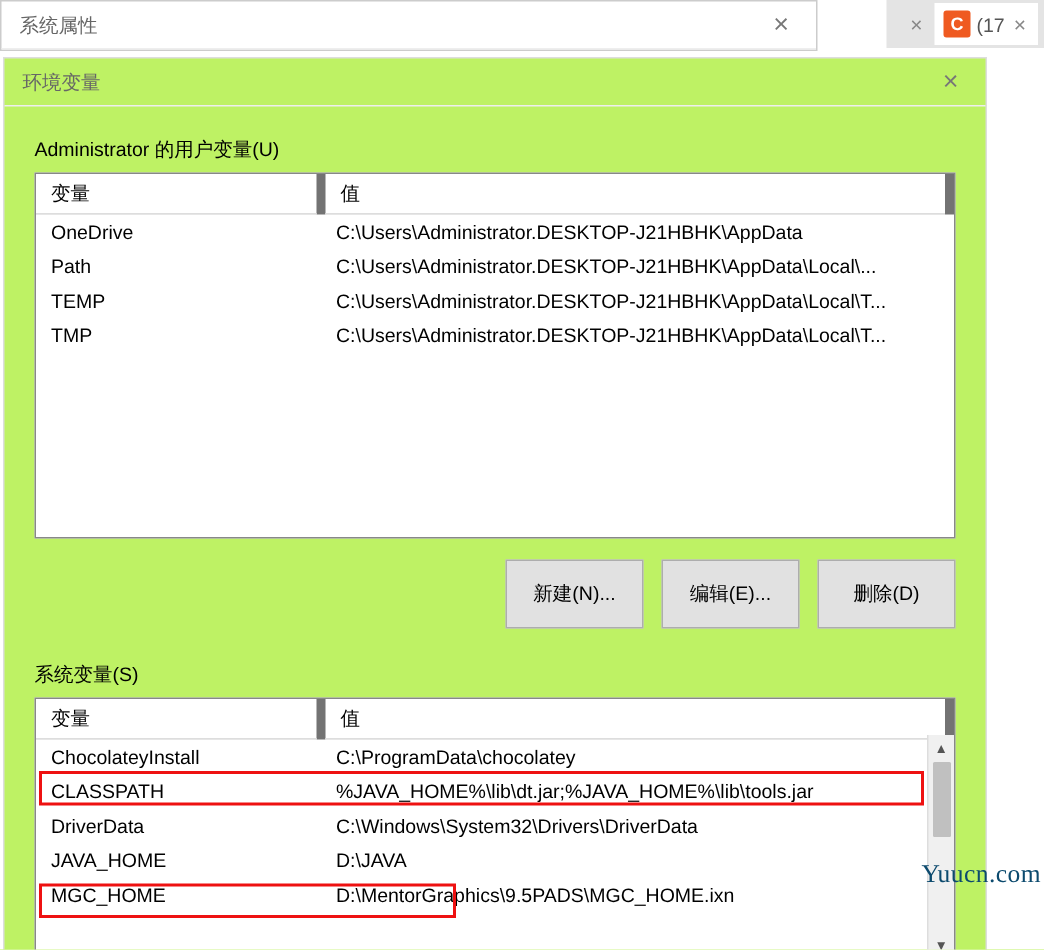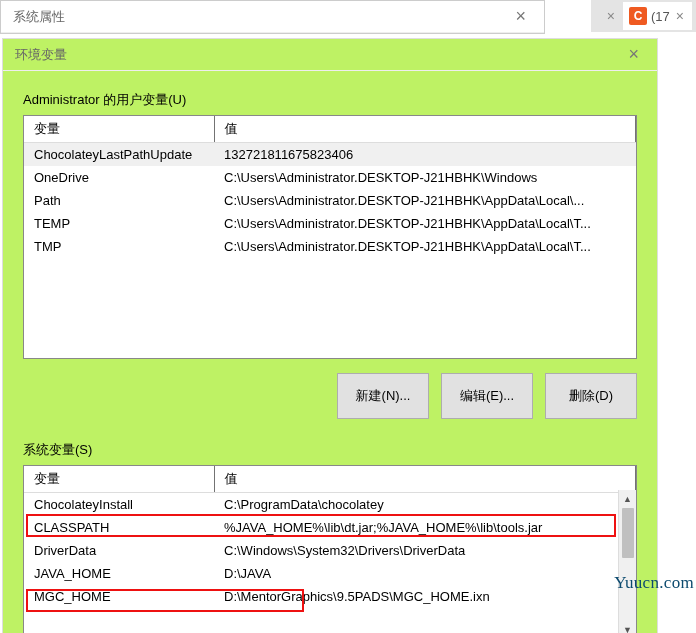--- a/index.html
+++ b/index.html
@@ -81,21 +81,21 @@
   .tbl {
     width: 100%;
     border-collapse: collapse;
     table-layout: fixed;
   }
   .tbl th {
     text-align: left;
     font-weight: normal;
     background: #fff;
     border-bottom: 1px solid #ddd;
-    border-right: 1px solid #737373;
+    border-right: 6px solid #737373;
     padding: 4px 10px;
     height: 22px;
   }
   .tbl td {
     padding: 4px 10px;
     height: 22px;
     white-space: nowrap;
     overflow: hidden;
     text-overflow: ellipsis;
   }
@@ -197,27 +197,23 @@
             <col class="col-var">
             <col>
           </colgroup>
         <thead>
           <tr>
             <th>变量</th>
             <th>值</th>
           </tr>
         </thead>
         <tbody>
-          <tr class="sel">
-            <td>ChocolateyLastPathUpdate</td>
-            <td>132721811675823406</td>
-          </tr>
           <tr>
             <td>OneDrive</td>
-            <td>C:\Users\Administrator.DESKTOP-J21HBHK\Windows</td>
+            <td>C:\Users\Administrator.DESKTOP-J21HBHK\AppData</td>
           </tr>
           <tr>
             <td>Path</td>
             <td>C:\Users\Administrator.DESKTOP-J21HBHK\AppData\Local\...</td>
           </tr>
           <tr>
             <td>TEMP</td>
             <td>C:\Users\Administrator.DESKTOP-J21HBHK\AppData\Local\T...</td>
           </tr>
           <tr>

